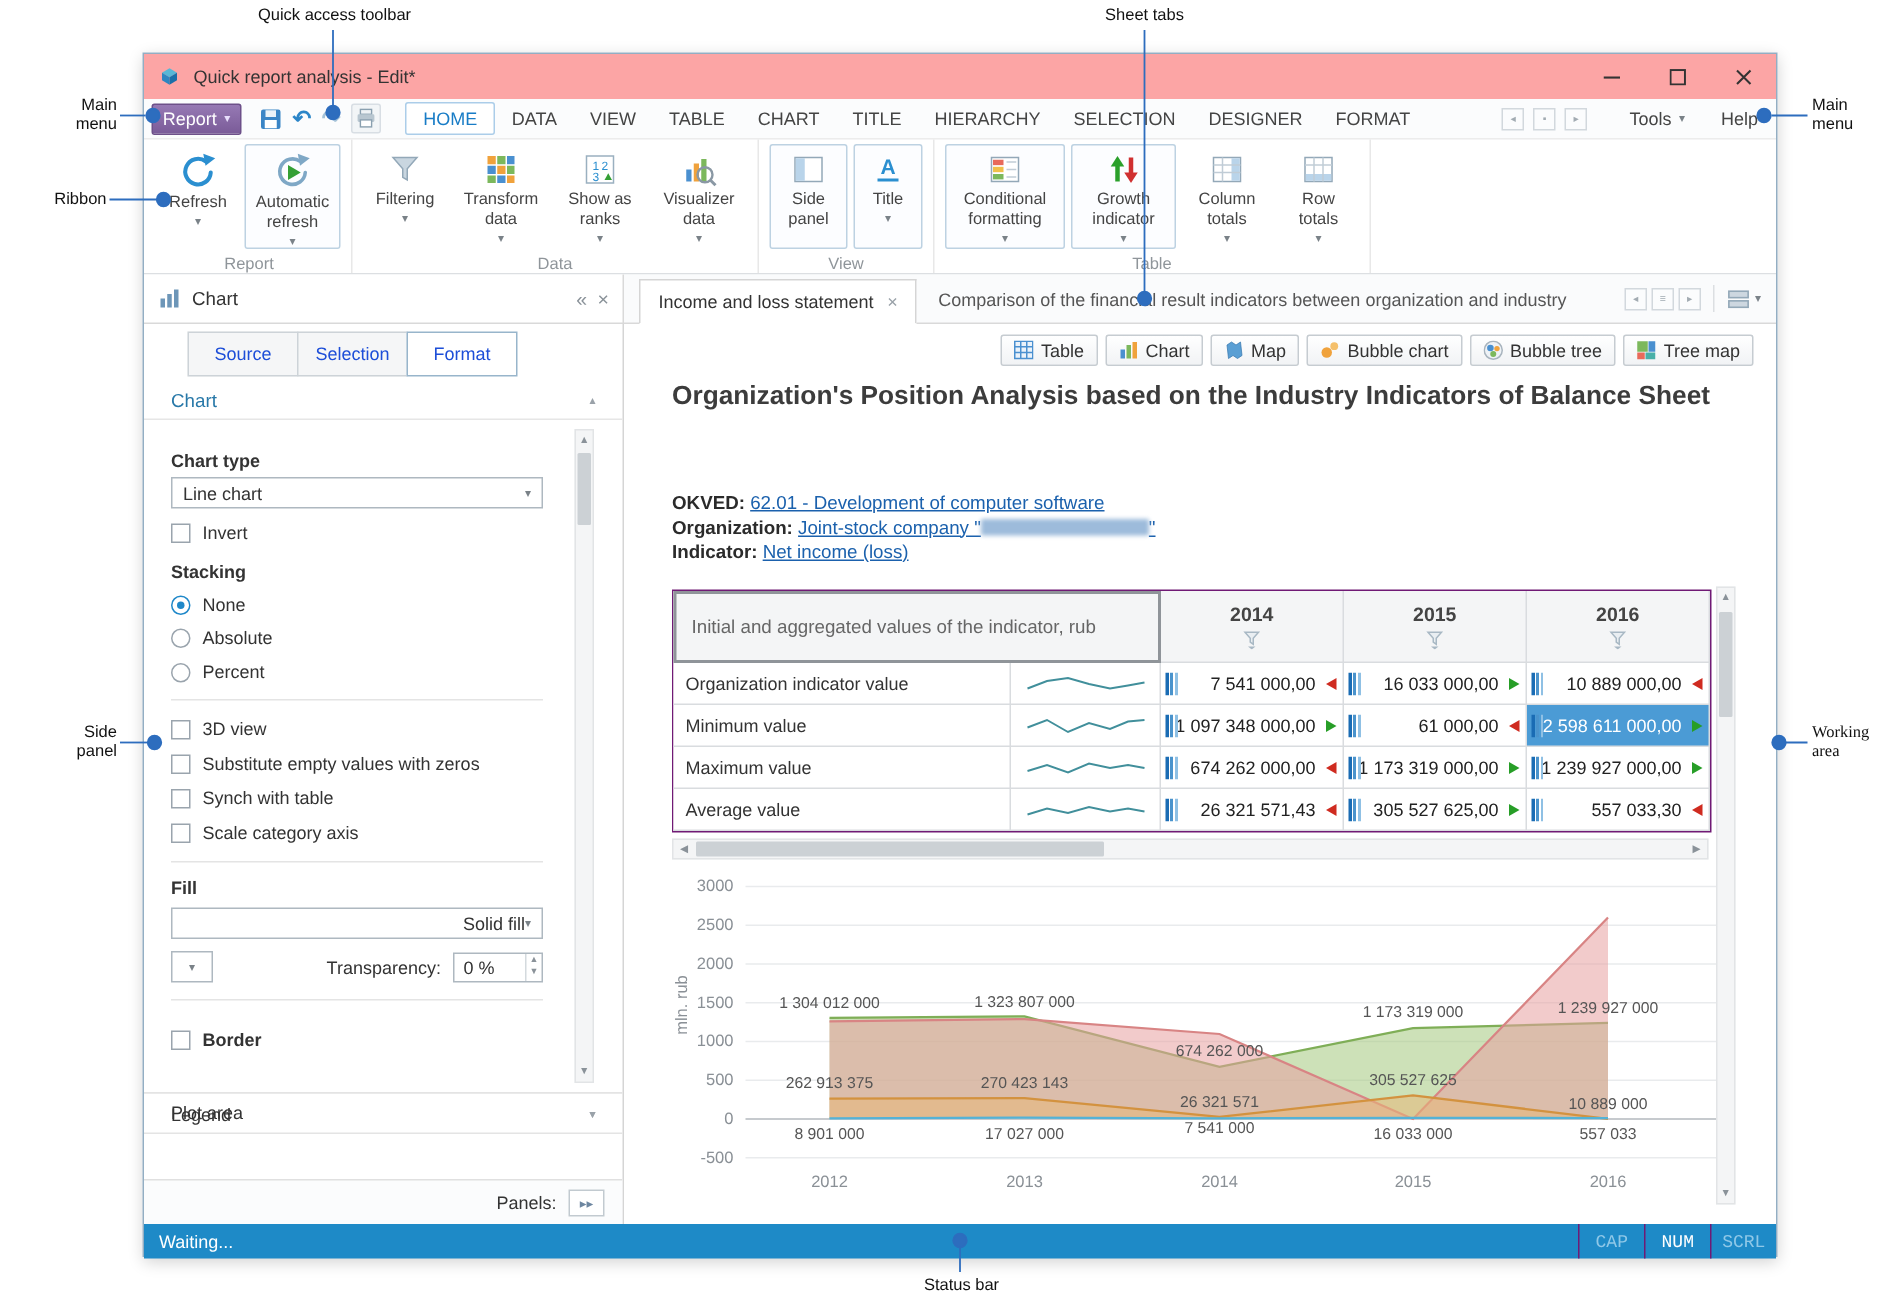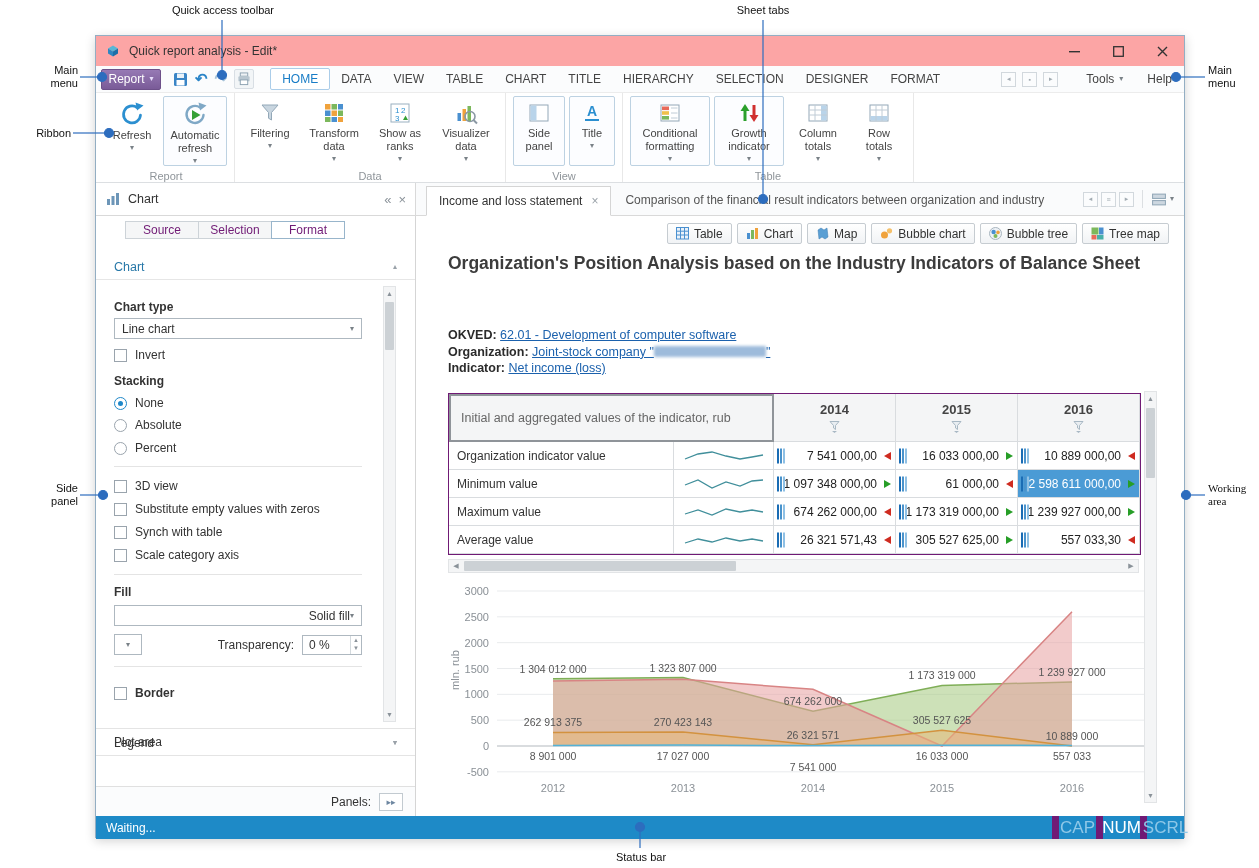--- a/index.html
+++ b/index.html
@@ -45,21 +45,21 @@
   .stab.active{gap:9px;padding:0 12px;background:#fff;border:1px solid #d5d5d5;border-bottom:1px solid #fff;margin-bottom:-1px;color:#333;}
   .stab.inactive{padding:0 14px;color:#555;}
   .sbright{margin-left:auto;display:flex;align-items:center;gap:3px;padding:0 10px 7px 0;}
   .vline{width:1px;height:18px;background:#dcdfe2;margin:0 5px;}
   
   .content{display:flex;height:600px;}
   .sidepanel{width:320px;position:relative;border-right:1px solid #d5d5d5;background:#fff;overflow:hidden;}
   .workarea{position:relative;flex:1;background:#fff;overflow:hidden;}
   
   .ptabrow{position:absolute;left:30px;top:5px;display:flex;}
-  .ptab{width:74px;height:18px;border:1px solid #cdd3d8;background:#f5f6f7;display:flex;align-items:center;justify-content:center;font-size:12px;color:#701a75;margin-left:-1px;}
+  .ptab{width:74px;height:30px;border:1px solid #cdd3d8;background:#f5f6f7;display:flex;align-items:center;justify-content:center;font-size:12px;color:#1d4ed8;margin-left:-1px;}
   .ptab.active{background:#fff;border-color:#98b5cb;z-index:2;}
   .secheader{position:absolute;left:0;right:0;top:38px;height:26px;display:flex;align-items:center;padding:0 18px;border-bottom:1px solid #e6e6e6;}
   .secheader .sectitle{color:#2878a8;font-size:12.5px;}
   .secarrow{margin-left:auto;color:#9aa2a9;font-size:8px;}
   .frow{position:absolute;left:18px;display:flex;align-items:center;gap:8px;font-size:12px;color:#333;}
   .boldlbl{font-weight:bold;color:#333;font-size:12px;}
   .dd{height:21px;border:1px solid #aeb8c0;background:#fff;display:flex;align-items:center;justify-content:space-between;padding:0 7px;font-size:12px;color:#333;}
   .cb{width:13px;height:13px;border:1px solid #9aa4ad;background:#fff;flex:none;}
   .radio{width:13px;height:13px;border:1px solid #9aa4ad;border-radius:50%;background:#fff;flex:none;position:relative;}
   .radio.sel{border-color:#1f88c9;}
@@ -103,21 +103,21 @@
   .vcell.selected{background:#4b9bd5;color:#fff;}
   
   .chartbox{position:absolute;left:25px;top:363px;width:712px;height:218px;}
   .clab{position:absolute;transform:translateX(-50%);font-size:10.5px;color:#555;white-space:nowrap;}
   .ytick{position:absolute;left:0;width:48px;text-align:right;font-size:11px;color:#8a9096;}
   .xtick{position:absolute;transform:translateX(-50%);top:203px;font-size:11px;color:#8a9096;}
   .ylab{position:absolute;left:-16px;top:85px;width:60px;text-align:center;transform:rotate(-90deg);font-size:11px;color:#8a9096;}
   
   .statusbar{height:23px;background:#1e8ac7;display:flex;align-items:center;color:#fff;padding-left:10px;font-size:12px;}
   .sright{margin-left:auto;display:flex;height:100%;}
-  .sind{width:44px;display:flex;align-items:center;justify-content:center;color:#8fc8e8;border-left:7px solid #701a75;font-size:17px;}
+  .sind{width:44px;display:flex;align-items:center;justify-content:center;color:#8fc8e8;border-left:1px solid #701a75;font-size:12px;font-family:Liberation Mono, monospace;}
   .sind.on{color:#fff;}
 </style>
 </head>
 <body>
 
 <div class="canvas">
 
   <svg class="ann-overlay">
     <g stroke="#2d6dbe" stroke-width="1.2" fill="#2d6dbe">
       <line x1="222" y1="20" x2="222" y2="70"></line>
@@ -711,21 +711,21 @@
               <div class="clab" style="left: 372px; top: 116.177px;">674 262 000</div>
               <div class="clab" style="left: 501px; top: 90.395px;">1 173 319 000</div>
               <div class="clab" style="left: 631px; top: 86.9333px;">1 239 927 000</div>
               <div class="clab" style="left: 112px; top: 137.412px;">262 913 375</div>
               <div class="clab" style="left: 242px; top: 137.05px;">270 423 143</div>
               <div class="clab" style="left: 372px; top: 149.657px;">26 321 571</div>
               <div class="clab" style="left: 501px; top: 135.19px;">305 527 625</div>
               <div class="clab" style="left: 631px; top: 150.971px;">10 889 000</div>
               <div class="clab" style="left: 112px; top: 171px;">8 901 000</div>
               <div class="clab" style="left: 242px; top: 171px;">17 027 000</div>
-              <div class="clab" style="left: 372px; top: 182px;">7 541 000</div>
+              <div class="clab" style="left: 372px; top: 167px;">7 541 000</div>
               <div class="clab" style="left: 501px; top: 171px;">16 033 000</div>
               <div class="clab" style="left: 631px; top: 171px;">557 033</div>
               <div class="ytick" style="top: 6px;">3000</div>
               <div class="ytick" style="top: 31.8333px;">2500</div>
               <div class="ytick" style="top: 57.6667px;">2000</div>
               <div class="ytick" style="top: 83.5px;">1500</div>
               <div class="ytick" style="top: 109.333px;">1000</div>
               <div class="ytick" style="top: 135.167px;">500</div>
               <div class="ytick" style="top: 161px;">0</div>
               <div class="ytick" style="top: 186.833px;">-500</div>

